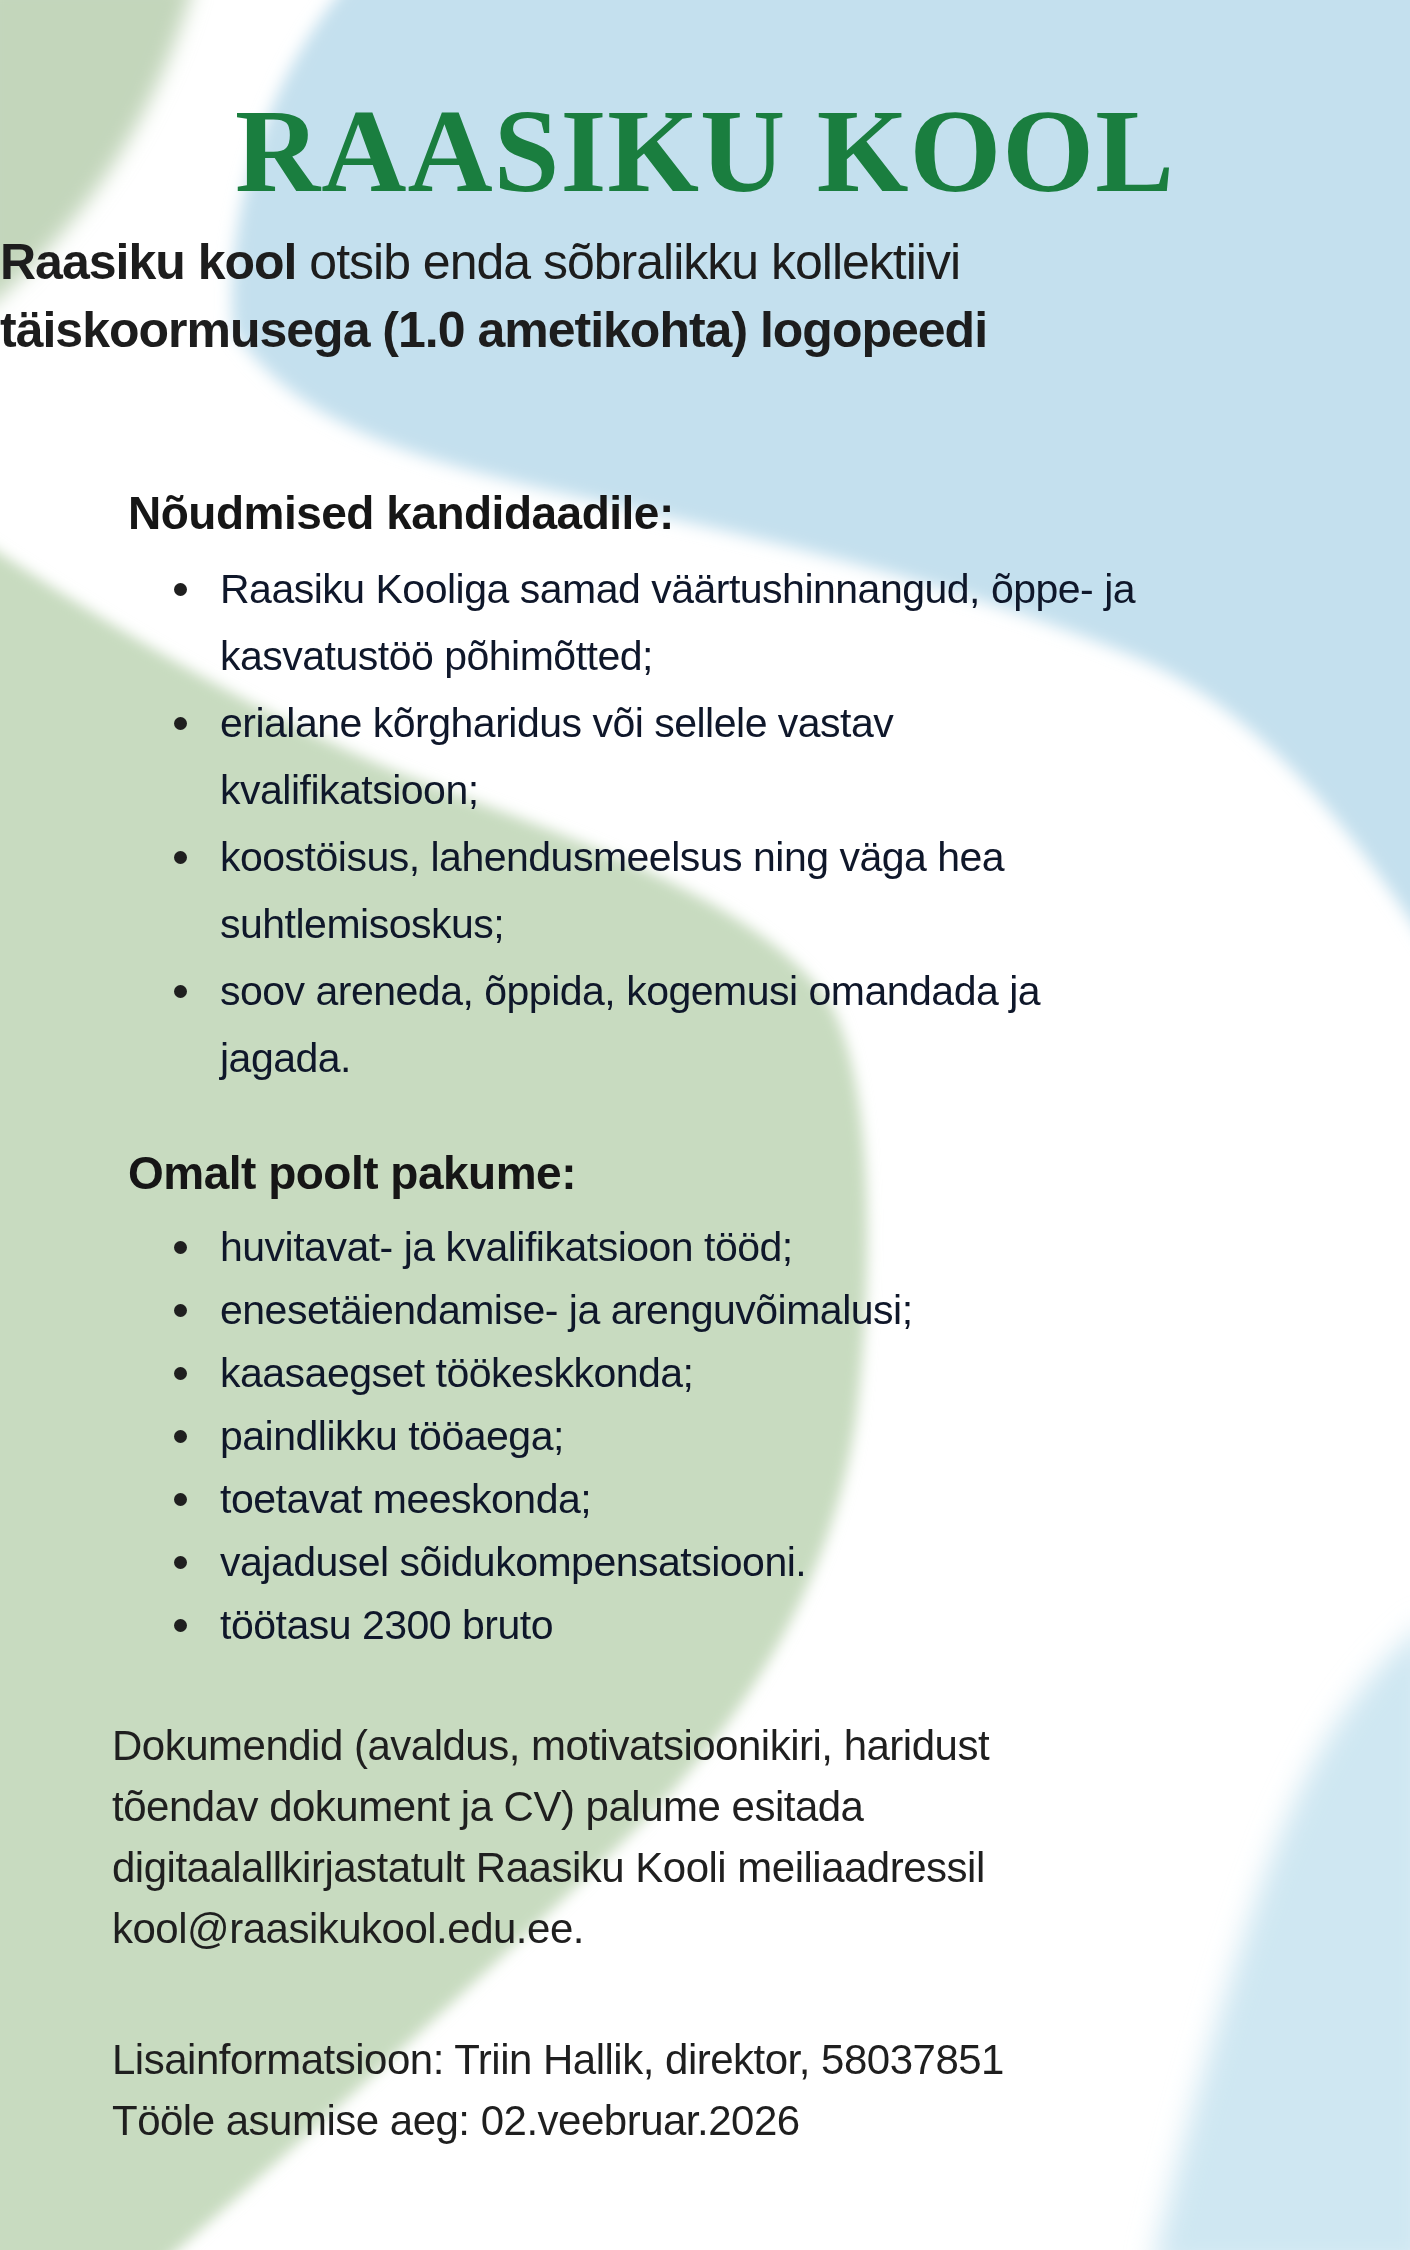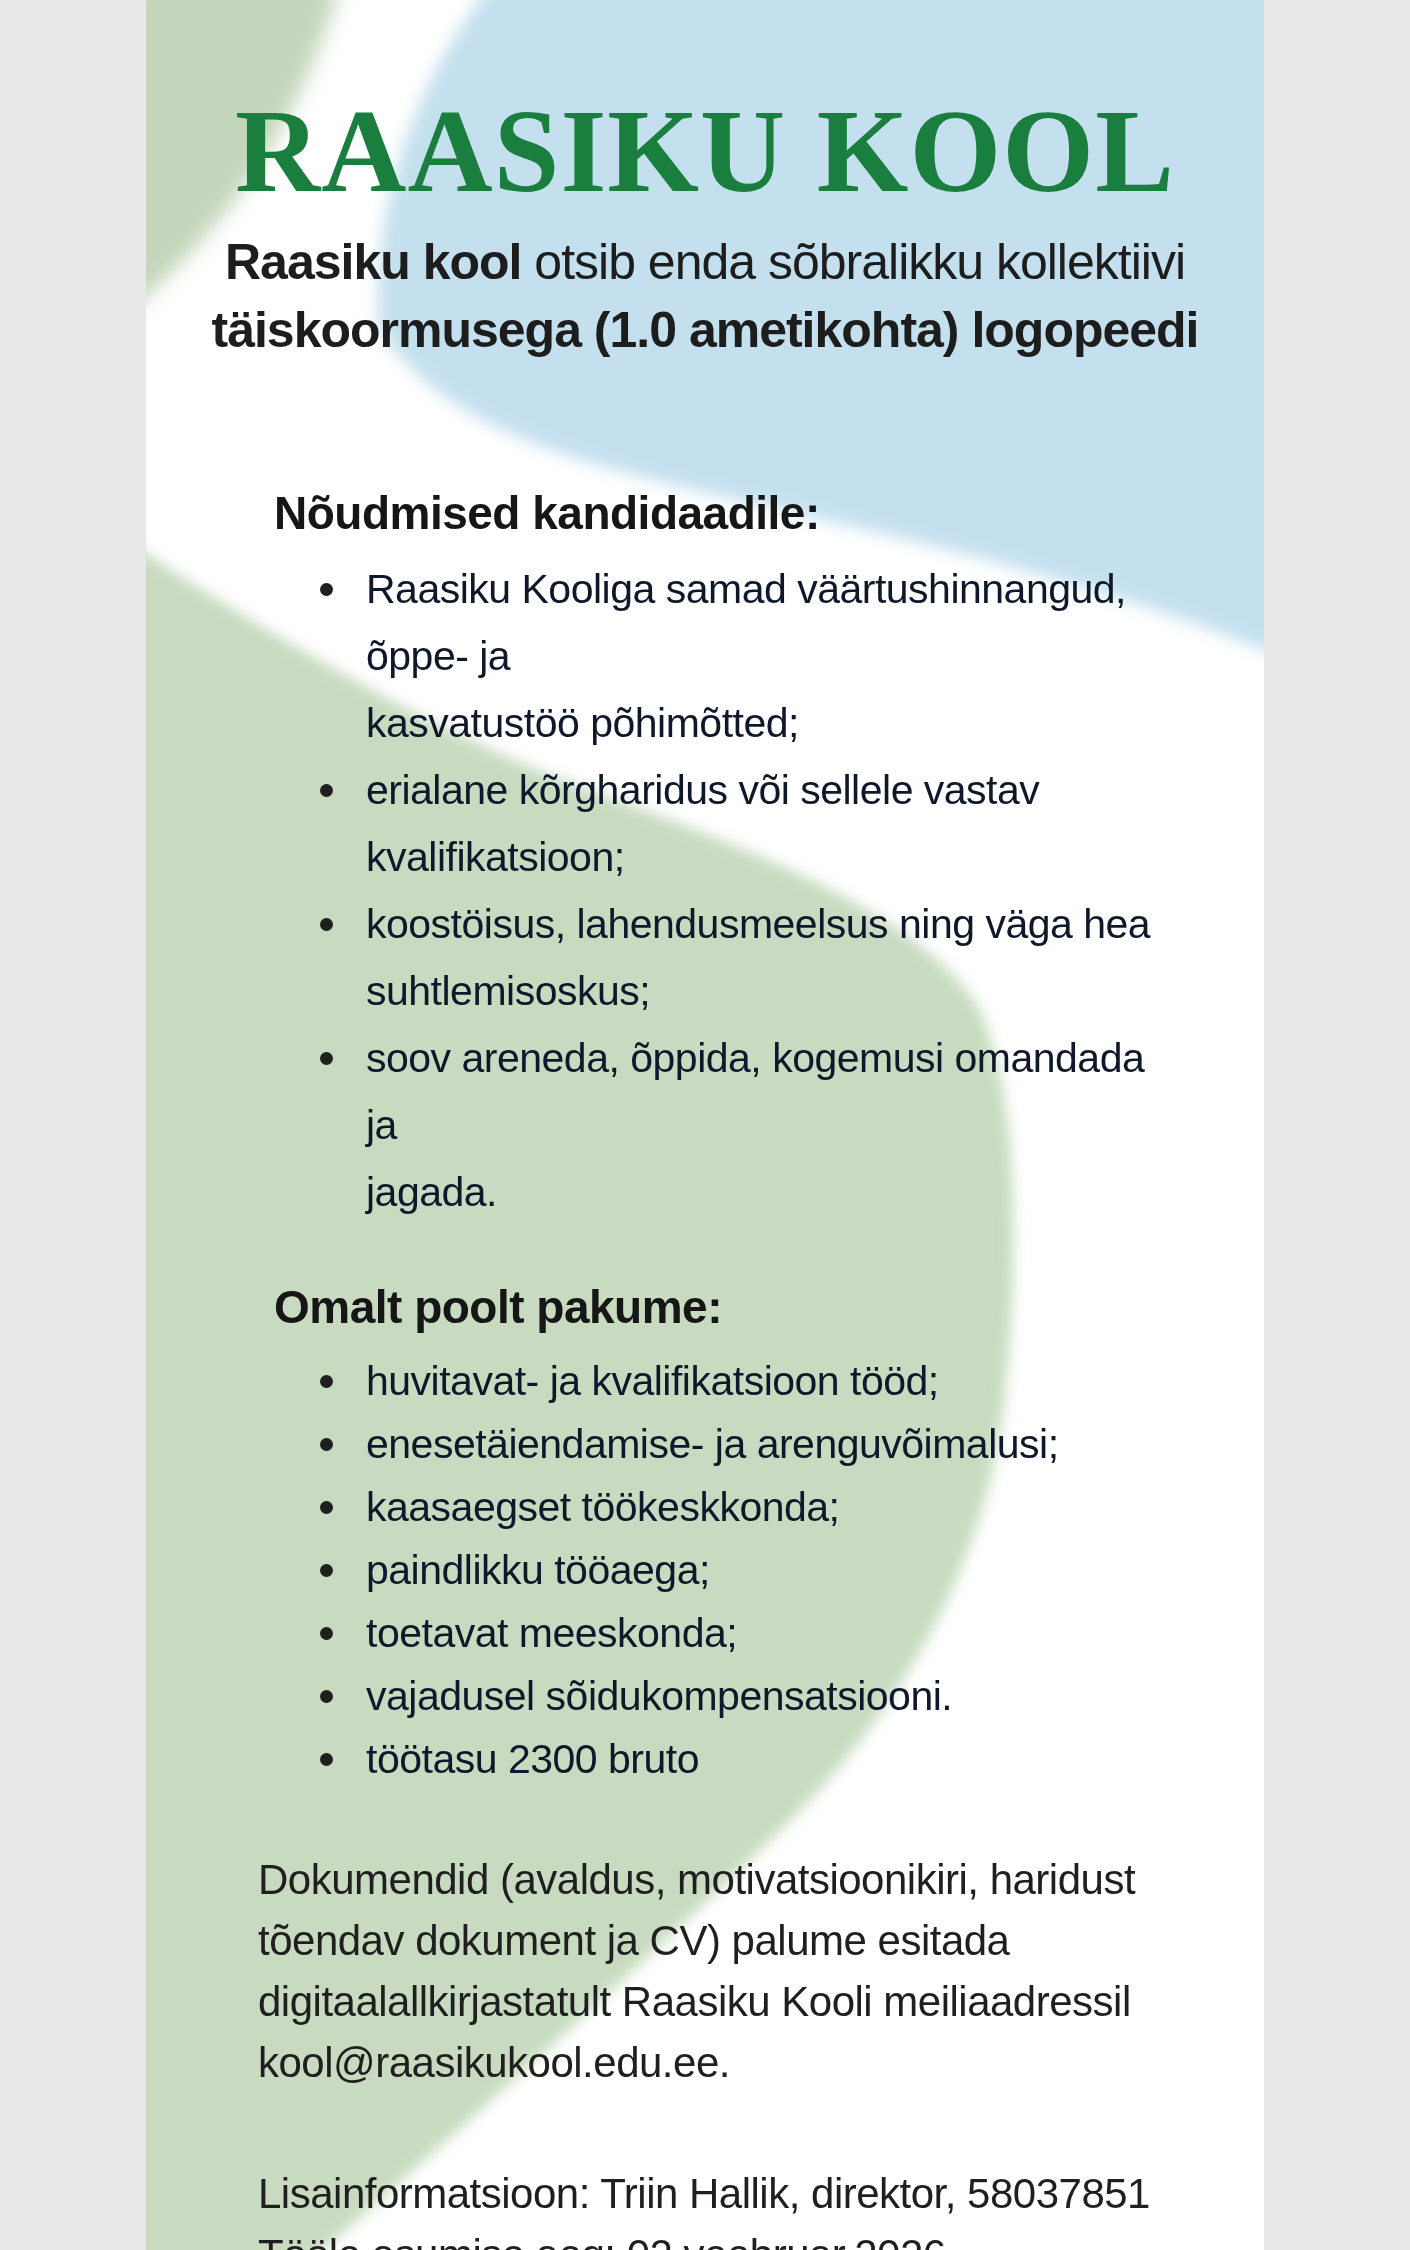--- a/index.html
+++ b/index.html
@@ -1,18 +1,18 @@
 <!DOCTYPE html>
 <html><head>
 <meta charset="utf-8">
 <style>
   html,body{margin:0;padding:0;background:#e8e8e8;}
   .poster{
     position:relative;
-    width:1118px;height:2250px;
+    width:1410px;height:2250px;
     margin:0 auto;
     background:#ffffff;
     overflow:hidden;
     font-family:"Liberation Sans","DejaVu Sans",sans-serif;
     color:#212121;
   }
   .bg{position:absolute;inset:0;z-index:0;}
   .content{position:relative;z-index:1;padding-top:86px;}
 
   .title{
@@ -20,21 +20,20 @@
     font-family:"Liberation Serif","DejaVu Serif",serif;
     font-weight:600;
     font-size:118px;
     line-height:1.12;
     letter-spacing:1px;
     color:#1a7e3f;
     margin:0;
   }
   .subtitle{
     margin-top:10px;
-    text-align:center;
     font-size:50px;
     line-height:68px;
     letter-spacing:-1px;
     color:#1d1d1d;
   }
   .subtitle .b{font-weight:bold;}
 
   .body-col{padding:0 100px 0 112px;}
 
   .sec-heading{

